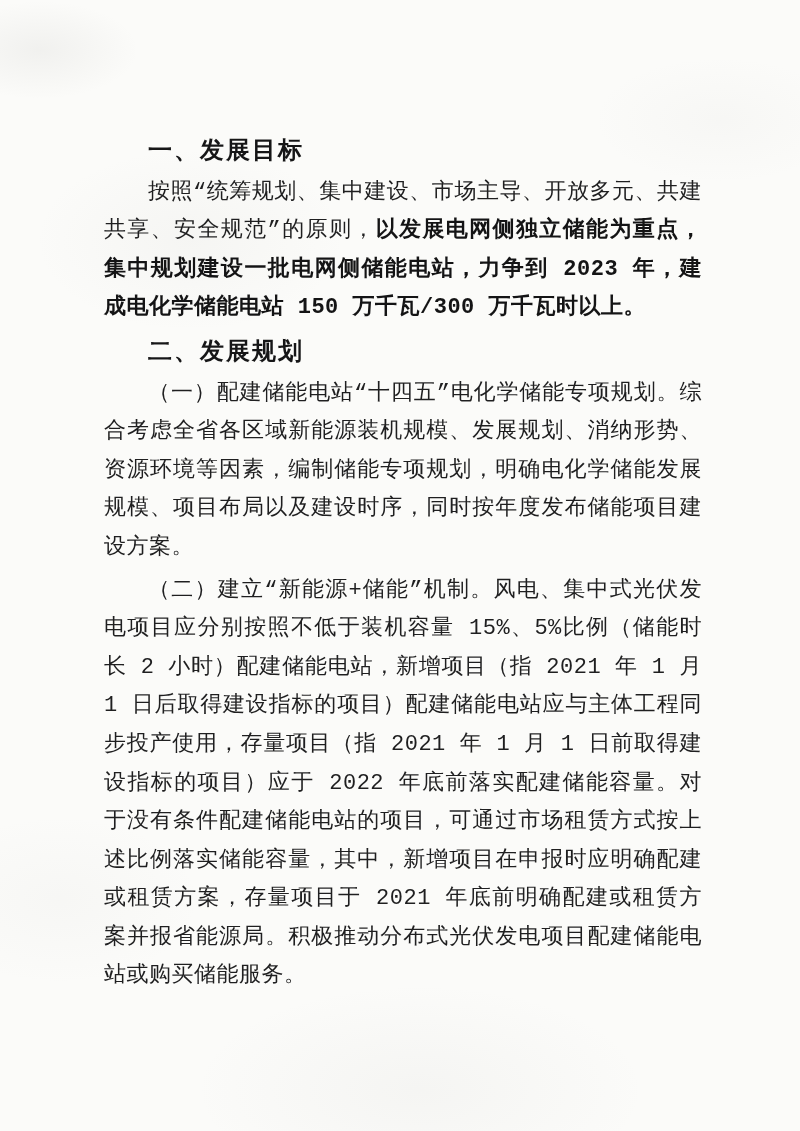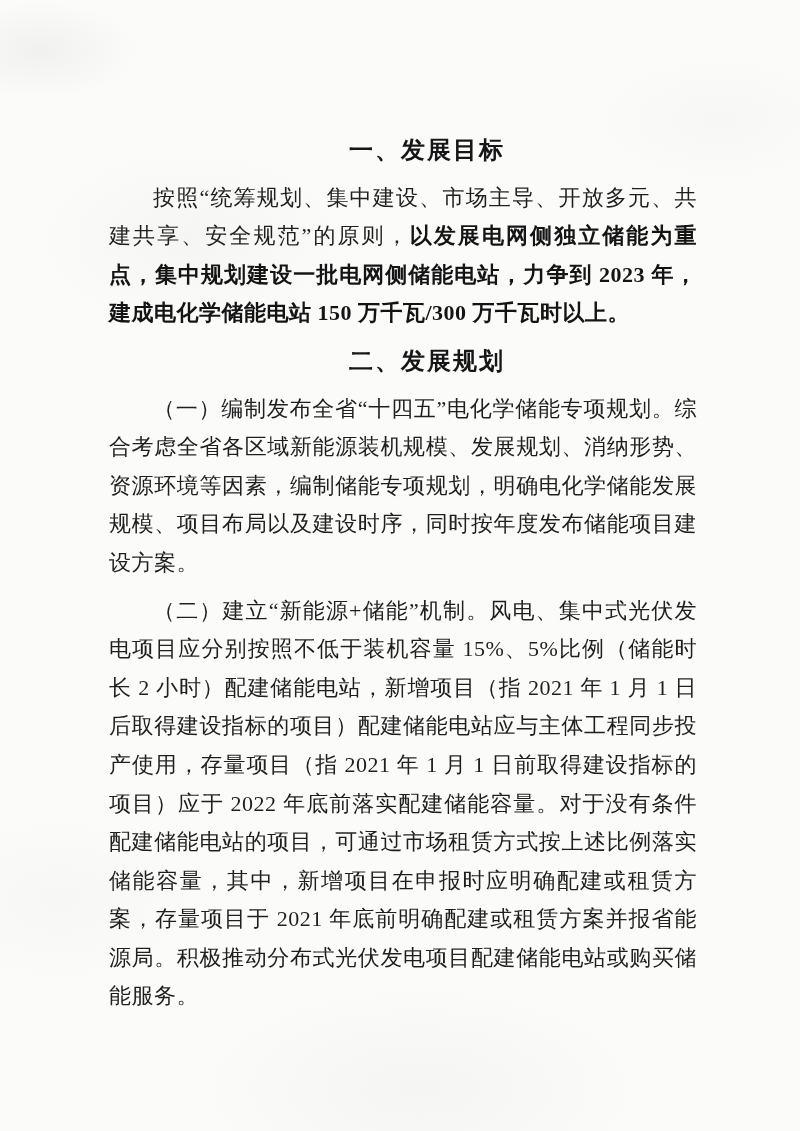--- a/index.html
+++ b/index.html
@@ -31,37 +31,38 @@
     color: #1f1f20;
     text-align: justify;
   }
   .heading {
     font-family: "Liberation Sans", sans-serif;
     font-weight: 700;
     font-size: 24px;
     letter-spacing: 2px;
     margin: 0;
     text-indent: 2em;
-    text-align: center;
+    text-align: left;
     color: #161617;
   }
   .para {
-    margin: 9px;
+    margin: 4px;
     text-indent: 2em;
     letter-spacing: 0.5px;
+    font-family: Liberation Mono, monospace;
   }
   .run-bold {
     font-weight: 700;
     color: #141415;
   }
 </style>
 </head>
 <body>
 
 <div class="page">
   <div class="doc">
       <h2 class="heading">一、发展目标</h2>
       <p class="para"><span class="run-regular">按照“统筹规划、集中建设、市场主导、开放多元、共建共享、安全规范”的原则，</span><span class="run-bold">以发展电网侧独立储能为重点，集中规划建设一批电网侧储能电站，力争到 2023 年，建成电化学储能电站 150 万千瓦/300 万千瓦时以上。</span></p>
       <h2 class="heading">二、发展规划</h2>
-      <p class="para"><span class="run-regular">（一）编制发布全省“十四五”电化学储能专项规划。综合考虑全省各区域新能源装机规模、发展规划、消纳形势、资源环境等因素，编制储能专项规划，明确电化学储能发展规模、项目布局以及建设时序，同时按年度发布储能项目建设方案。</span></p>
+      <p class="para"><span class="run-regular">（一）配建储能电站“十四五”电化学储能专项规划。综合考虑全省各区域新能源装机规模、发展规划、消纳形势、资源环境等因素，编制储能专项规划，明确电化学储能发展规模、项目布局以及建设时序，同时按年度发布储能项目建设方案。</span></p>
       <p class="para"><span class="run-regular">（二）建立“新能源+储能”机制。风电、集中式光伏发电项目应分别按照不低于装机容量 15%、5%比例（储能时长 2 小时）配建储能电站，新增项目（指 2021 年 1 月 1 日后取得建设指标的项目）配建储能电站应与主体工程同步投产使用，存量项目（指 2021 年 1 月 1 日前取得建设指标的项目）应于 2022 年底前落实配建储能容量。对于没有条件配建储能电站的项目，可通过市场租赁方式按上述比例落实储能容量，其中，新增项目在申报时应明确配建或租赁方案，存量项目于 2021 年底前明确配建或租赁方案并报省能源局。积极推动分布式光伏发电项目配建储能电站或购买储能服务。</span></p>
     </div>
 </div>
 
 </body></html>

